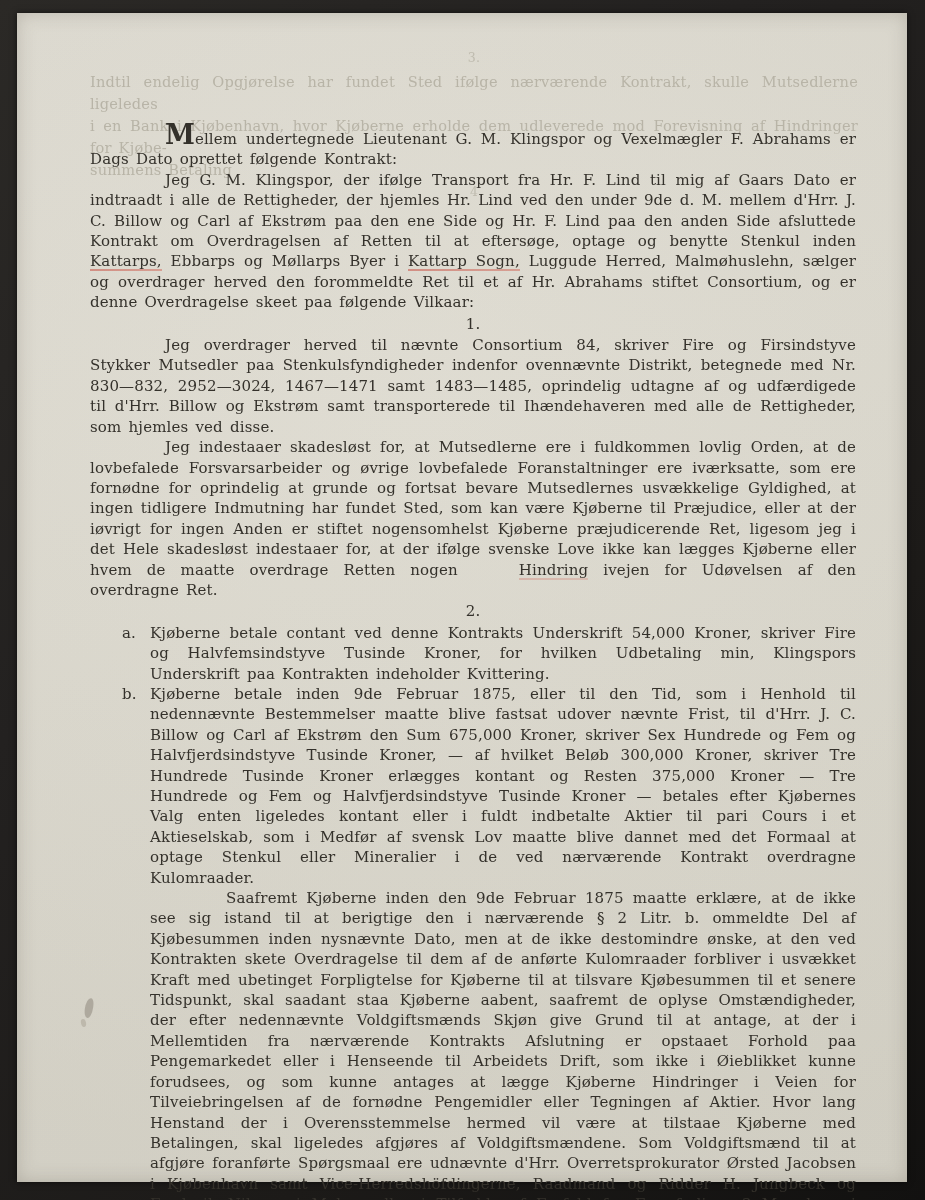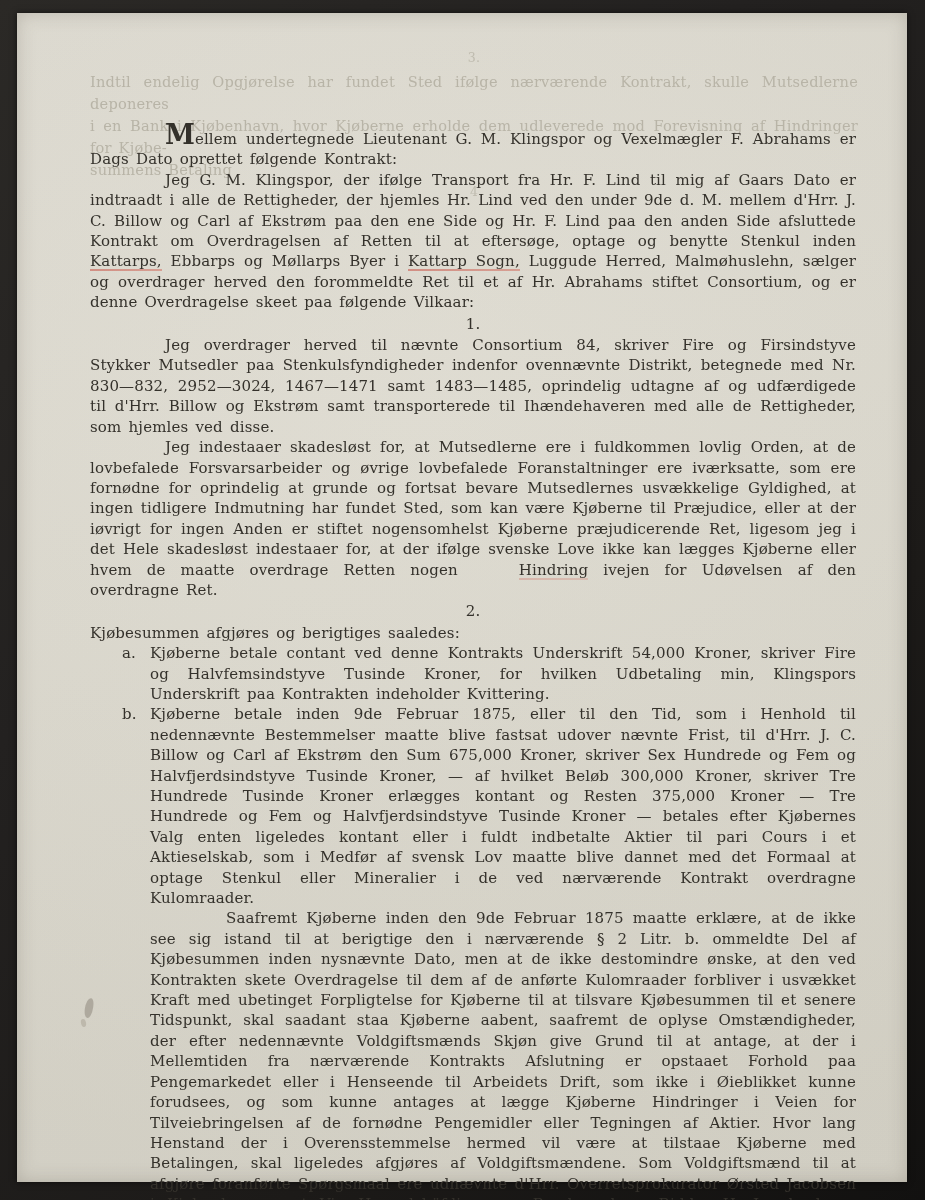--- a/index.html
+++ b/index.html
@@ -67,41 +67,40 @@
 </style>
 </head>
 <body>
 
 <div class="stage">
   <div class="paper">
 
     <div class="bleed">
       <div class="bl-center">3.</div>
       <div class="bl-gap"></div>
-      <div>Indtil endelig Opgjørelse har fundet Sted ifølge nærværende Kontrakt, skulle Mutsedlerne deponeres</div>
+      <div>Indtil endelig Opgjørelse har fundet Sted ifølge nærværende Kontrakt, skulle Mutsedlerne ligeledes</div>
       <div>i en Bank i Kjøbenhavn, hvor Kjøberne erholde dem udleverede mod Forevisning af Hindringer for Kjøbe-</div>
       <div class="bl-left">summens Betaling</div>
       <div class="bl-center">4</div>
     </div>
 
     <div class="content">
 
       <p class="indent"><span class="dropcap">M</span><span>ellem undertegnede Lieutenant G. M. Klingspor og Vexelmægler F. Abrahams er Dags Dato oprettet følgende Kontrakt:</span></p>
 
       <p class="indent"><span>Jeg G. M. Klingspor, der ifølge Transport fra Hr. F. Lind til mig af Gaars Dato er indtraadt i alle de Rettigheder, der hjemles Hr. Lind ved den under 9de d. M. mellem d'Hrr. J. C. Billow og Carl af Ekstrøm paa den ene Side og Hr. F. Lind paa den anden Side afsluttede Kontrakt om Overdragelsen af Retten til at eftersøge, optage og benytte Stenkul inden </span><span class="u">Kattarps,</span><span> Ebbarps og Møllarps Byer i </span><span class="u">Kattarp Sogn,</span><span> Luggude Herred, Malmøhuslehn, sælger og overdrager herved den forommeldte Ret til et af Hr. Abrahams stiftet Consortium, og er denne Overdragelse skeet paa følgende Vilkaar:</span></p>
 
       <div class="secnum">1.</div>
 
       <p class="indent">Jeg overdrager herved til nævnte Consortium 84, skriver Fire og Firsindstyve Stykker Mutsedler paa Stenkulsfyndigheder indenfor ovennævnte Distrikt, betegnede med Nr. 830—832, 2952—3024, 1467—1471 samt 1483—1485, oprindelig udtagne af og udfærdigede til d'Hrr. Billow og Ekstrøm samt transporterede til Ihændehaveren med alle de Rettigheder, som hjemles ved disse.</p>
 
       <p class="indent"><span>Jeg indestaaer skadesløst for, at Mutsedlerne ere i fuldkommen lovlig Orden, at de lovbefalede Forsvarsarbeider og øvrige lovbefalede Foranstaltninger ere iværksatte, som ere fornødne for oprindelig at grunde og fortsat bevare Mutsedlernes usvækkelige Gyldighed, at ingen tidligere Indmutning har fundet Sted, som kan være Kjøberne til Præjudice, eller at der iøvrigt for ingen Anden er stiftet nogensomhelst Kjøberne præjudicerende Ret, ligesom jeg i det Hele skadesløst indestaaer for, at der ifølge svenske Love ikke kan lægges Kjøberne eller hvem de maatte overdrage Retten nogen </span><span class="u u-faint">Hindring</span><span> ivejen for Udøvelsen af den overdragne Ret.</span></p>
 
       <div class="secnum">2.</div>
 
-      <p class="intro-line">Kjøbesummen afgjøres og berigtiges saaledes:</p>
 
       <div class="item">
         <span class="label">a.</span>
         <div class="itext">
           <p>Kjøberne betale contant ved denne Kontrakts Underskrift 54,000 Kroner, skriver Fire og Halvfemsindstyve Tusinde Kroner, for hvilken Udbetaling min, Klingspors Underskrift paa Kontrakten indeholder Kvittering.</p>
         </div>
       </div>
 
       <div class="item">
         <span class="label">b.</span>

